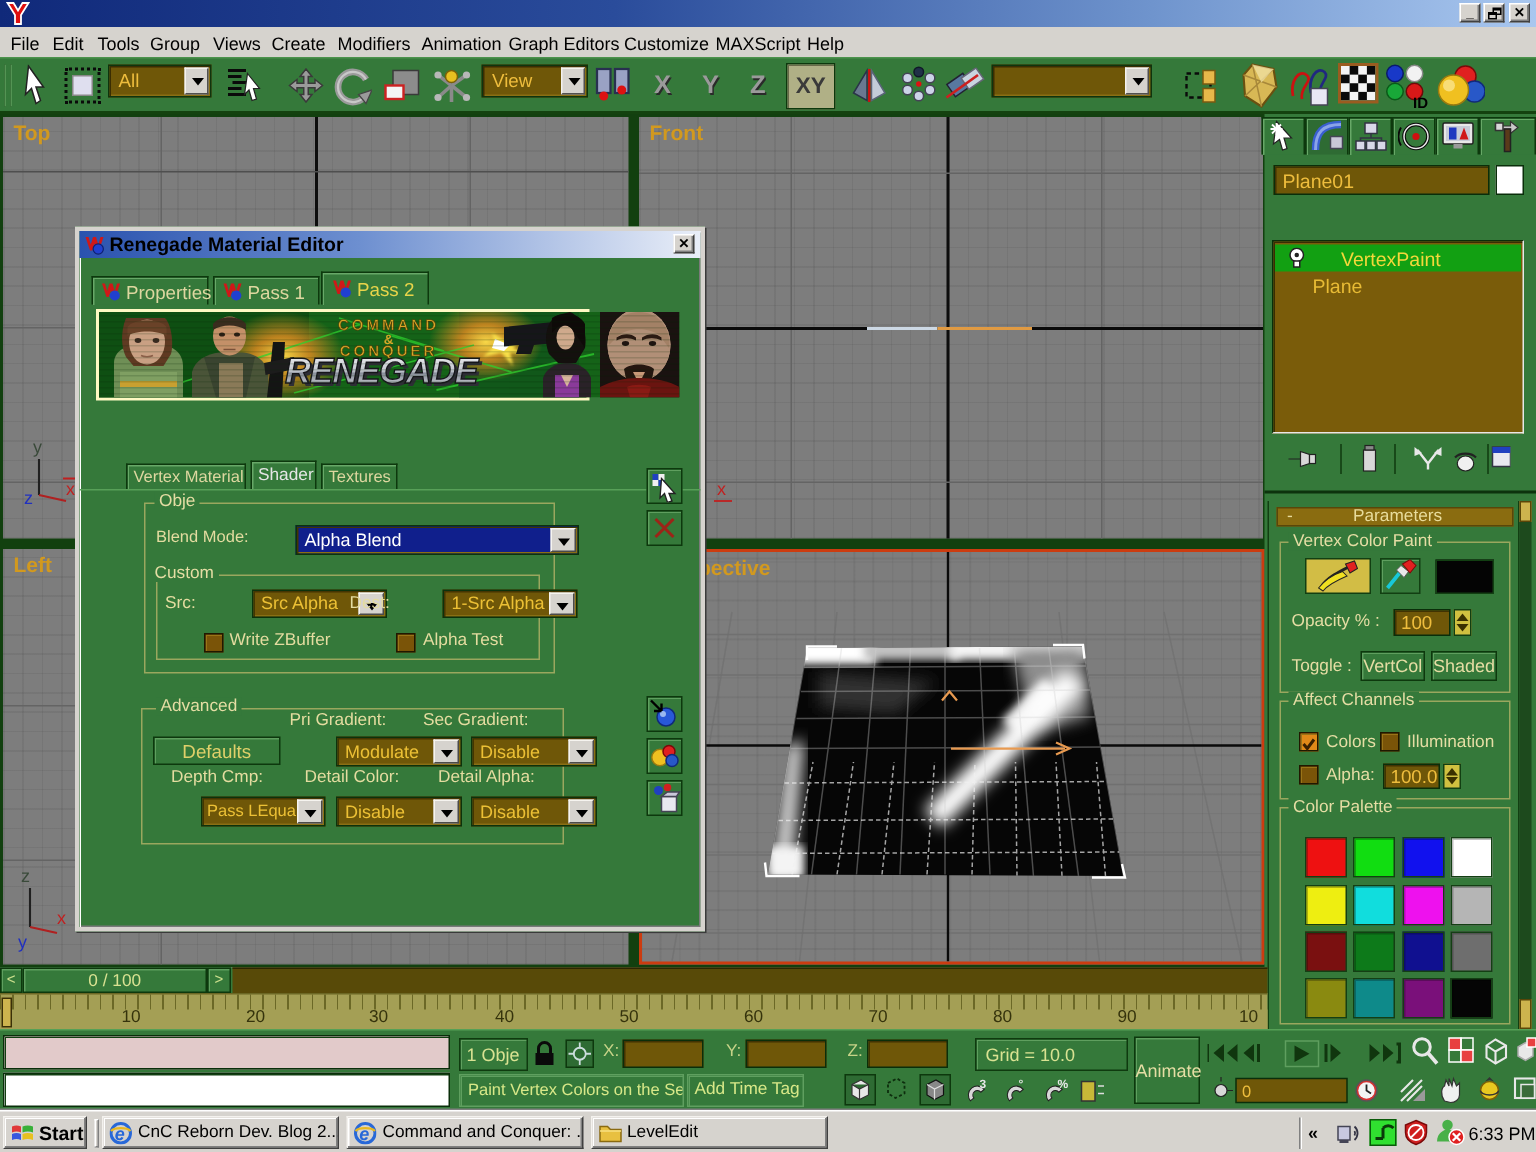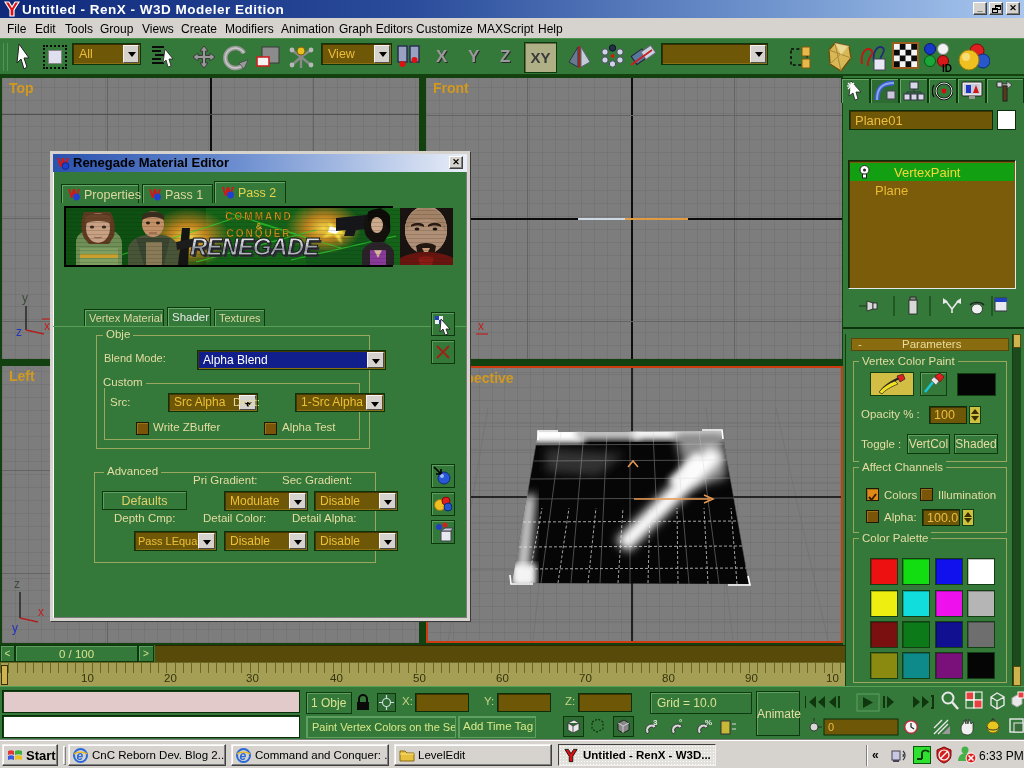--- a/index.html
+++ b/index.html
@@ -62,21 +62,20 @@
 .ddl .a:after{content:"";position:absolute;left:4px;top:6px;border:4px solid transparent;border-top:5px solid #000;}
 .dgl{position:absolute;font-size:11.5px;color:#e4dca0;white-space:nowrap;}
 .sidebtn{position:absolute;left:378px;width:24px;height:24px;background:var(--g);border:1px solid #0d380d;box-shadow:inset 1px 1px 0 #5f9f5f;}
 </style></head><body>
 <div id="app">
 
 <div class="abs" id="titlebar">
  <svg class="abs" style="left:4px;top:1px" width="16" height="16" viewBox="0 0 16 16">
   <path d="M1 1 L5 1 L8 6 L11 1 L15 1 L10 9 L10 15 L6 15 L6 9 Z" fill="#e01010" stroke="#fff" stroke-width="1.2"></path>
  </svg>
- <div class="abs" id="titletxt">Untitled - RenX - W3D Modeler Edition</div>
  <div class="abs winbtn" style="left:973px">_</div>
  <div class="abs winbtn" style="left:989px">
         <span style="position:absolute;left:5px;top:2px;width:6px;height:5px;border:1px solid #000;border-top-width:2px"></span>
         <span style="position:absolute;left:2px;top:5px;width:6px;height:5px;border:1px solid #000;border-top-width:2px;background:#d6d3ce"></span>
       </div>
  <div class="abs winbtn" style="left:1006px">✕</div>
 </div>
 
 <div class="abs" id="menubar">
 
@@ -716,26 +715,20 @@
         </svg>
   <span style="position:absolute;left:23px;top:4px">Command and Conquer: ...</span>
  </div>
  <div class="tbtn" style="left:394px;width:158px">
   <svg class="abs" style="left:4px;top:4px" width="16" height="13" viewBox="0 0 16 13">
           <path d="M1 2 L6 2 L8 4 L15 4 L15 12 L1 12 Z" fill="#e8c040" stroke="#8a6a10"></path>
           <path d="M1 5 L15 5" stroke="#f8e080"></path>
         </svg>
   <span style="position:absolute;left:23px;top:4px">LevelEdit</span>
  </div>
- <div class="tbtn" style="left:558px;width:158px;border-color:#404040 #f4f2ee #f4f2ee #404040;box-shadow:none;background:#e3e1db;background-image:radial-gradient(#fff 26%,transparent 27%);background-size:3px 3px;font-weight:bold">
-  <svg class="abs" style="left:5px;top:3px" width="14" height="15" viewBox="0 0 16 16">
-          <path d="M1 1 L5 1 L8 6 L11 1 L15 1 L10 9 L10 15 L6 15 L6 9 Z" fill="#e01010" stroke="#111" stroke-width="1"></path>
-        </svg>
-  <span style="position:absolute;left:24px;top:4px">Untitled - RenX - W3D...</span>
- </div>
  <div class="abs" style="left:866px;top:4px;width:2px;height:21px;border-left:1px solid #808080;border-right:1px solid #fff"></div>
  <div class="abs" style="left:872px;top:7px;color:#000;font-size:12px;font-weight:bold">«</div>
  <svg class="abs" style="left:890px;top:7px" width="20" height="16" viewBox="0 0 20 16">
   <rect x="2" y="3" width="8" height="9" fill="#c8c8e0" stroke="#445"></rect>
         <rect x="3" y="12" width="6" height="2" fill="#445"></rect>
   <path d="M13 3 A 6 6 0 0 1 13 12 M13 6 A 3 3 0 0 1 13 9" stroke="#334" fill="none" stroke-width="1.2"></path>
  </svg>
  <div class="abs" style="left:913px;top:5px;width:18px;height:18px;background:#30e030;border:1px solid #0a5a0a">
   <svg width="16" height="16" viewBox="0 0 16 16">
           <path d="M3 12 L8 12 M8 12 L8 5 M8 5 C 10 3 13 3 15 5" stroke="#0a3a0a" stroke-width="2" fill="none"></path>
@@ -777,21 +770,21 @@
         <path d="M1 2 L3 2 L4.5 7 L6 2 L8 2 L9.5 7 L11 2 L13 2 L10 11 L8.5 11 L7 6.5 L5.5 11 L4 11 Z" fill="#d01818"></path>
         <circle cx="9.5" cy="10" r="3.4" fill="#2040d0"></circle>
       </svg>
  <span class="abs" style="left:112px;top:34px;font-size:12.5px;color:#ded7a0">Pass 1</span>
  <svg class="abs" style="left:168px;top:31px" width="14" height="14" viewBox="0 0 14 14">
         <path d="M1 2 L3 2 L4.5 7 L6 2 L8 2 L9.5 7 L11 2 L13 2 L10 11 L8.5 11 L7 6.5 L5.5 11 L4 11 Z" fill="#d01818"></path>
         <circle cx="9.5" cy="10" r="3.4" fill="#2040d0"></circle>
       </svg>
  <span class="abs" style="left:185px;top:32px;font-size:12.5px;color:#e8d44a">Pass 2</span>
 
- <div class="abs" style="left:11px;top:52px;width:329px;height:61px;border:2px solid #000000;box-shadow:inset 0 0 0 1px #07270a">
+ <div class="abs" style="left:11px;top:52px;width:329px;height:61px;border:2px solid #fef9c3;box-shadow:inset 0 0 0 1px #07270a">
   <svg width="387" height="57" viewBox="0 0 387 57">
    <defs>
     <radialGradient id="boom1" cx=".5" cy=".5" r=".5">
               <stop offset="0" stop-color="#f8d848"></stop>
               <stop offset=".45" stop-color="#d08820" stop-opacity=".9"></stop>
               <stop offset="1" stop-color="#d08820" stop-opacity="0"></stop>
             </radialGradient>
     <linearGradient id="chrome" x1="0" y1="0" x2="0" y2="1">
               <stop offset="0" stop-color="#f8f8f8"></stop>
               <stop offset=".5" stop-color="#c0c4cc"></stop>

